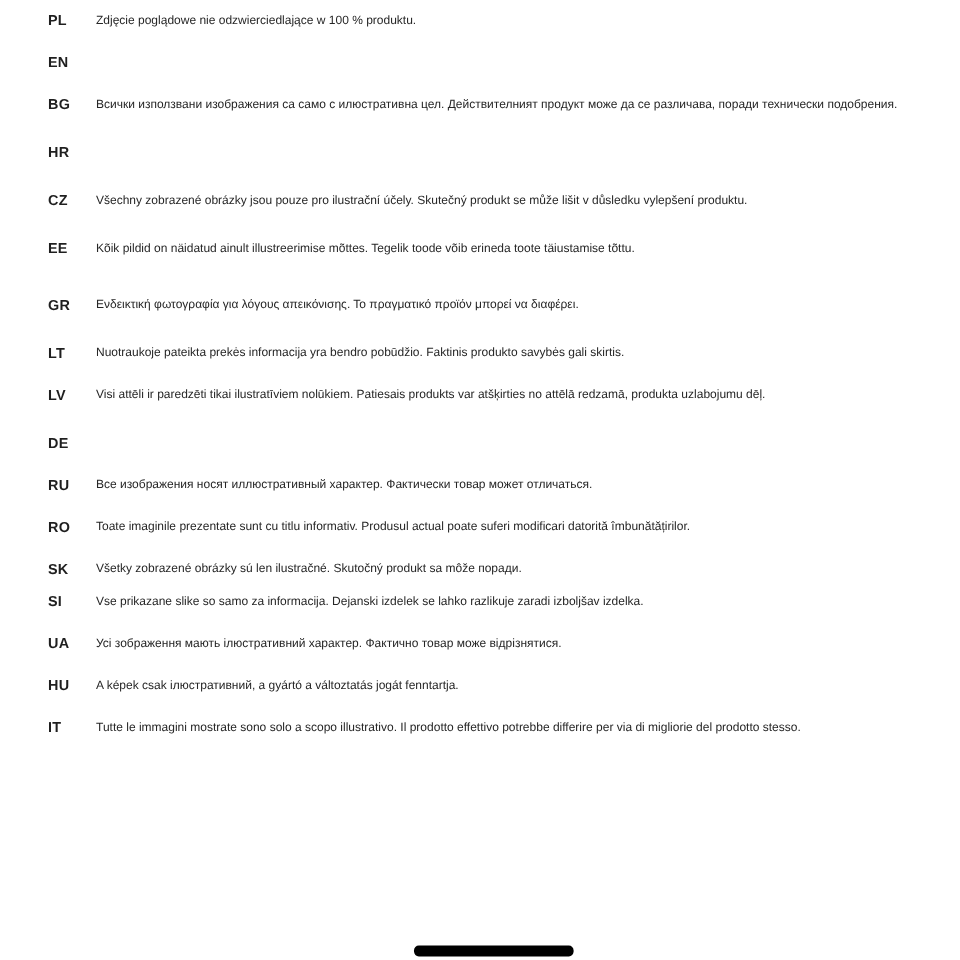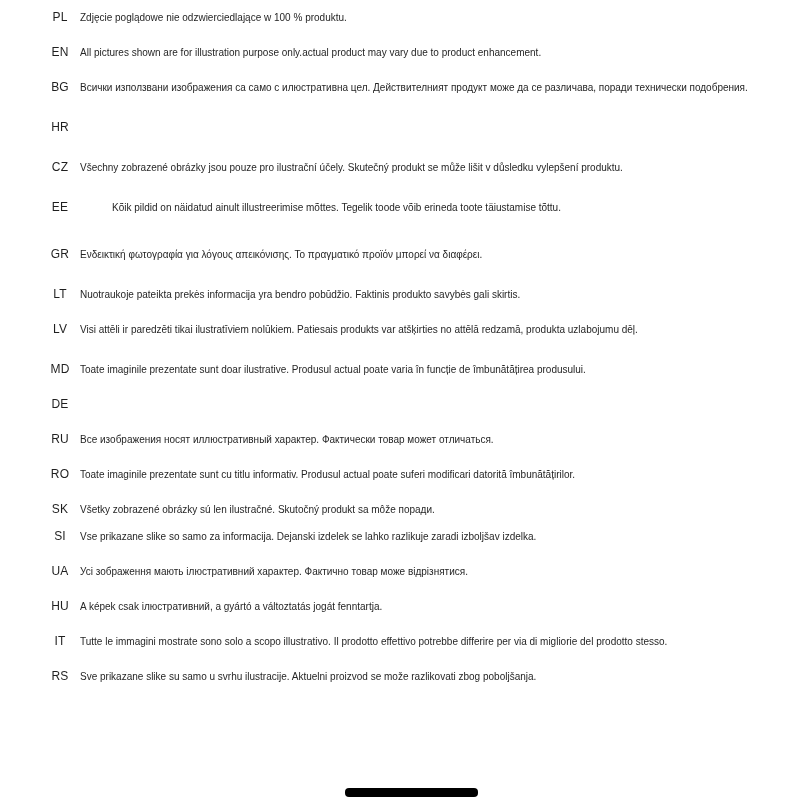--- a/index.html
+++ b/index.html
@@ -17,31 +17,30 @@
     height: 800px;
     padding-top: 8px;
     box-sizing: border-box;
   }
   .row {
     display: flex;
     align-items: flex-start;
     padding-left: 40px;
     margin-bottom: 16px;
   }
-  .row.sp-xl { margin-bottom: 28px; gap: 32px; }
+  .row.sp-xl { margin-bottom: 28px; }
   .row.sp-lg { margin-bottom: 8px; }
   .row.sp-md { margin-bottom: 21px; }
   .code {
     flex: 0 0 40px;
-    font-weight: normal;
+    font-weight: bold;
     font-size: 12px;
     line-height: 19px;
     color: #1f1f1f;
     letter-spacing: 0.2px;
-    text-align: center;
   }
   .text {
     flex: 0 0 auto;
     max-width: 692px;
     font-size: 10px;
     line-height: 19px;
     color: #262626;
   }
   .footer-bar {
     position: absolute;
@@ -58,21 +57,20 @@
 
 <div class="page">
 
   <div class="row">
     <span class="code">PL</span>
     <span class="text">Zdjęcie poglądowe nie odzwierciedlające w 100 % produktu.</span>
   </div>
 
   <div class="row">
     <span class="code">EN</span>
-    <span class="text">All pictures shown are for illustration purpose only.actual product may vary due to product enhancement.</span>
   </div>
 
   <div class="row sp-md">
     <span class="code">BG</span>
     <span class="text">Всички използвани изображения са само с илюстративна цел. Действителният продукт може да се различава, поради технически подобрения.</span>
   </div>
 
   <div class="row sp-md">
     <span class="code">HR</span>
   </div>
@@ -95,24 +93,20 @@
   <div class="row">
     <span class="code">LT</span>
     <span class="text">Nuotraukoje pateikta prekės informacija yra bendro pobūdžio. Faktinis produkto savybės gali skirtis.</span>
   </div>
 
   <div class="row sp-md">
     <span class="code">LV</span>
     <span class="text">Visi attēli ir paredzēti tikai ilustratīviem nolūkiem. Patiesais produkts var atšķirties no attēlā redzamā, produkta uzlabojumu dēļ.</span>
   </div>
 
-  <div class="row">
-    <span class="code">MD</span>
-    <span class="text">Toate imaginile prezentate sunt doar ilustrative. Produsul actual poate varia în funcție de îmbunătățirea produsului.</span>
-  </div>
 
   <div class="row">
     <span class="code">DE</span>
   </div>
 
   <div class="row">
     <span class="code">RU</span>
     <span class="text">Все изображения носят иллюстративный характер. Фактически товар может отличаться.</span>
   </div>
 
@@ -139,20 +133,16 @@
   <div class="row">
     <span class="code">HU</span>
     <span class="text">A képek csak ілюстративний, a gyártó a változtatás jogát fenntartja.</span>
   </div>
 
   <div class="row">
     <span class="code">IT</span>
     <span class="text">Tutte le immagini mostrate sono solo a scopo illustrativo. Il prodotto effettivo potrebbe differire per via di migliorie del prodotto stesso.</span>
   </div>
 
-  <div class="row">
-    <span class="code">RS</span>
-    <span class="text">Sve prikazane slike su samo u svrhu ilustracije. Aktuelni proizvod se može razlikovati zbog poboljšanja.</span>
-  </div>
 
   <div class="footer-bar"></div>
 
 </div>
 
 </body></html>

